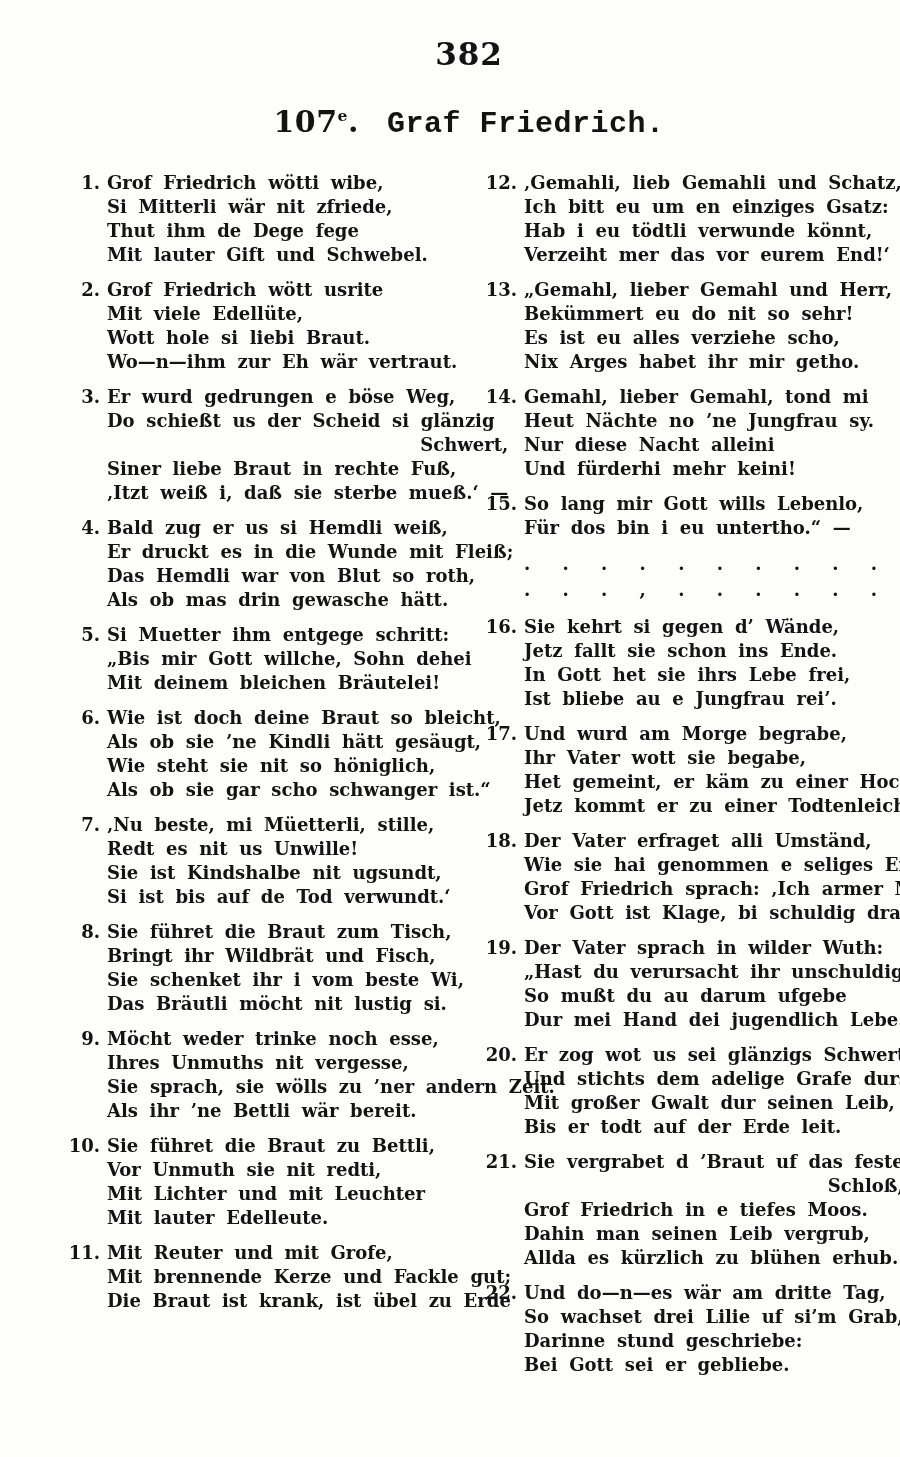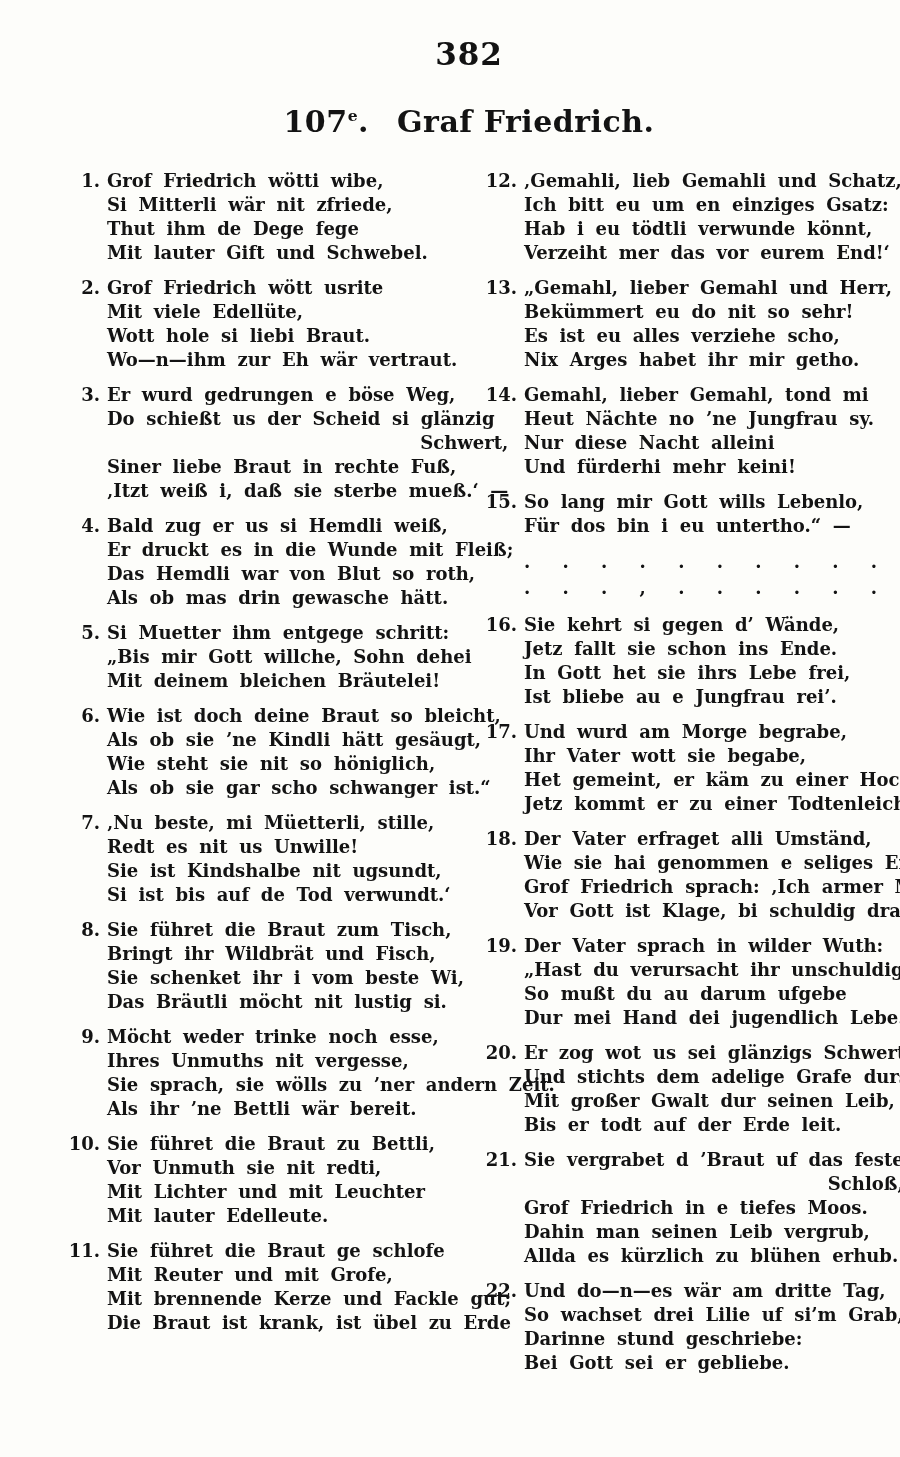--- a/index.html
+++ b/index.html
@@ -11,21 +11,21 @@
     overflow:hidden;
   }
   .page{padding:36px 26px 0 64px;}
   .pagenum{
     text-align:center;font-weight:700;font-size:31px;letter-spacing:1px;
   }
   .title{
     text-align:center;font-weight:700;font-size:30px;margin-top:32px;
     letter-spacing:0.5px;
   }
-  .title .t-name{margin-left:28px;}
+  .title .t-name{margin-left:28px;font-family:Liberation Mono, monospace;}
   .title sup{font-size:0.52em;vertical-align:super;}
   .cols{display:flex;gap:24px;margin-top:30px;}
   .col{width:393px;}
   .stanza{display:flex;margin-bottom:11px;}
   .snum{
     width:36px;min-width:36px;text-align:right;padding-right:7px;
     font-weight:700;font-size:18px;line-height:24px;
   }
   .sbody{flex:1;}
   .line{
@@ -135,21 +135,20 @@
           <div class="sbody">
             <div class="line">Sie führet die Braut zu Bettli,</div>
             <div class="line">Vor Unmuth sie nit redti,</div>
             <div class="line">Mit Lichter und mit Leuchter</div>
             <div class="line">Mit lauter Edelleute.</div>
           </div>
         </div>
         <div class="stanza">
           <div class="snum">11.</div>
           <div class="sbody">
-            <div class="line">Sie führet die Braut ge schlofe</div>
             <div class="line">Mit Reuter und mit Grofe,</div>
             <div class="line">Mit brennende Kerze und Fackle gut;</div>
             <div class="line">Die Braut ist krank, ist übel zu Erde</div>
           </div>
         </div>
       </div>
     <div class="col" id="col-right">
         <div class="stanza">
           <div class="snum">12.</div>
           <div class="sbody">

